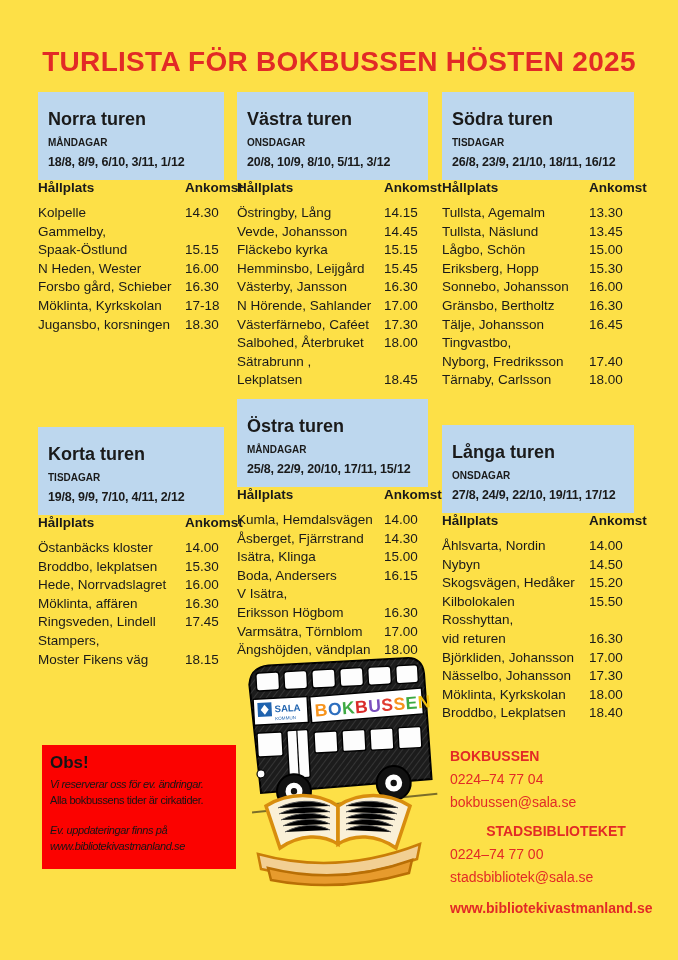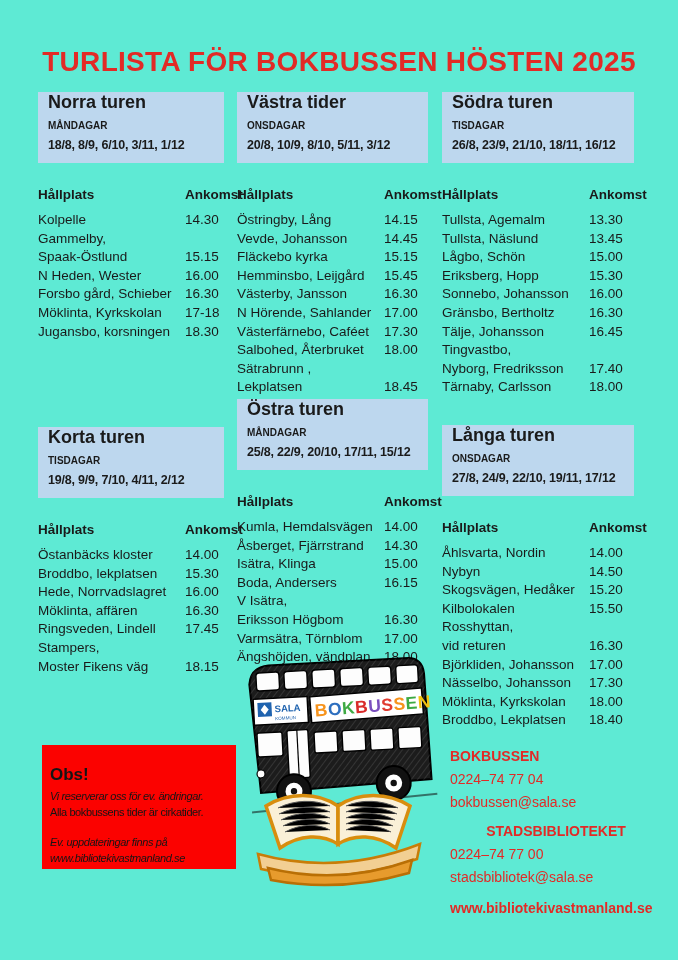--- a/index.html
+++ b/index.html
@@ -1,44 +1,44 @@
 <!DOCTYPE html>
 <html><head>
 <meta charset="utf-8">
 <style>
   html,body { margin:0; padding:0; background:#888; }
   .page {
     position:relative; width:678px; height:960px; margin:0 auto;
-    background:#5eead4; overflow:hidden;
+    background:#fde047; overflow:hidden;
     font-family:"Liberation Sans", sans-serif; color:#1a1a1a;
   }
   .title {
     position:absolute; top:46px; left:0; right:0; text-align:center;
     font-size:28px; font-weight:700; color:#e22a26; letter-spacing:.3px;
   }
   
   .tour { position:absolute; }
   .pos-0 { left:38px;  top:92px;  width:186px; }
   .pos-1 { left:237px; top:92px;  width:191px; }
   .pos-2 { left:442px; top:92px;  width:192px; }
   .pos-3 { left:38px;  top:427px; width:186px; }
   .pos-4 { left:237px; top:399px; width:191px; }
   .pos-5 { left:442px; top:425px; width:192px; }
-  .tour-head { background:#bdd7ee; padding:0 9px 11px 10px; }
+  .tour-head { background:#bdd7ee; padding:17px 9px 11px 10px; }
   .tour-head h2 { margin:0; font-size:18px; font-weight:700; }
   .tour-day   { font-size:10px; font-weight:700; margin-top:7px; }
   .tour-dates { font-size:12.5px; font-weight:700; margin-top:7px; white-space:nowrap; letter-spacing:-.2px; }
-  .ttable { margin-top:24px; }
+  .ttable { margin-top:0; }
   .thead  { position:relative; font-weight:700; font-size:13.5px; margin-bottom:9px; }
   .trow   { position:relative; font-size:13.5px; line-height:18.6px; white-space:nowrap; min-height:18.6px; }
   .thead .time, .trow .time { position:absolute; left:147px; top:0; }
   
   .obs {
     position:absolute; left:42px; top:745px; width:194px; height:124px;
-    background:#fb0200; color:#151515; padding:20px 8px; box-sizing:border-box;
+    background:#fb0200; color:#151515; padding:8px 8px; box-sizing:border-box;
   }
   .obs h3 { margin:0 0 3px; font-size:17px; font-weight:700; }
   .obs .l { font-size:11px; line-height:16px; letter-spacing:-.4px; white-space:nowrap; }
   .obs .it { font-style:italic; }
   .obs .gap { height:14px; }
   
   .contact { position:absolute; left:450px; top:748px; width:212px; color:#e22a26; font-size:14px; }
   .contact .h { font-weight:700; }
   .contact div { margin-bottom:7px; }
   .contact .grp { margin-top:13px;text-align:center; }
@@ -71,21 +71,21 @@
           <div class="trow"><span class="stop">N Heden, Wester</span><span class="time">16.00</span></div>
           <div class="trow"><span class="stop">Forsbo gård, Schieber</span><span class="time">16.30</span></div>
           <div class="trow"><span class="stop">Möklinta, Kyrkskolan</span><span class="time">17-18</span></div>
           <div class="trow"><span class="stop">Jugansbo, korsningen</span><span class="time">18.30</span></div>
         </div>
     </div>
   </section>
 
   <section class="tour pos-1">
     <div class="tour-head">
-      <h2>Västra tider</h2>
+      <h2>Västra turen</h2>
       <div class="tour-day">ONSDAGAR</div>
       <div class="tour-dates">20/8, 10/9, 8/10, 5/11, 3/12</div>
     </div>
     <div class="ttable">
       <div class="thead">
         <span class="stop">Hållplats</span>
         <span class="time">Ankomst</span>
       </div>
       <div class="rows">
           <div class="trow"><span class="stop">Östringby, Lång</span><span class="time">14.15</span></div>

